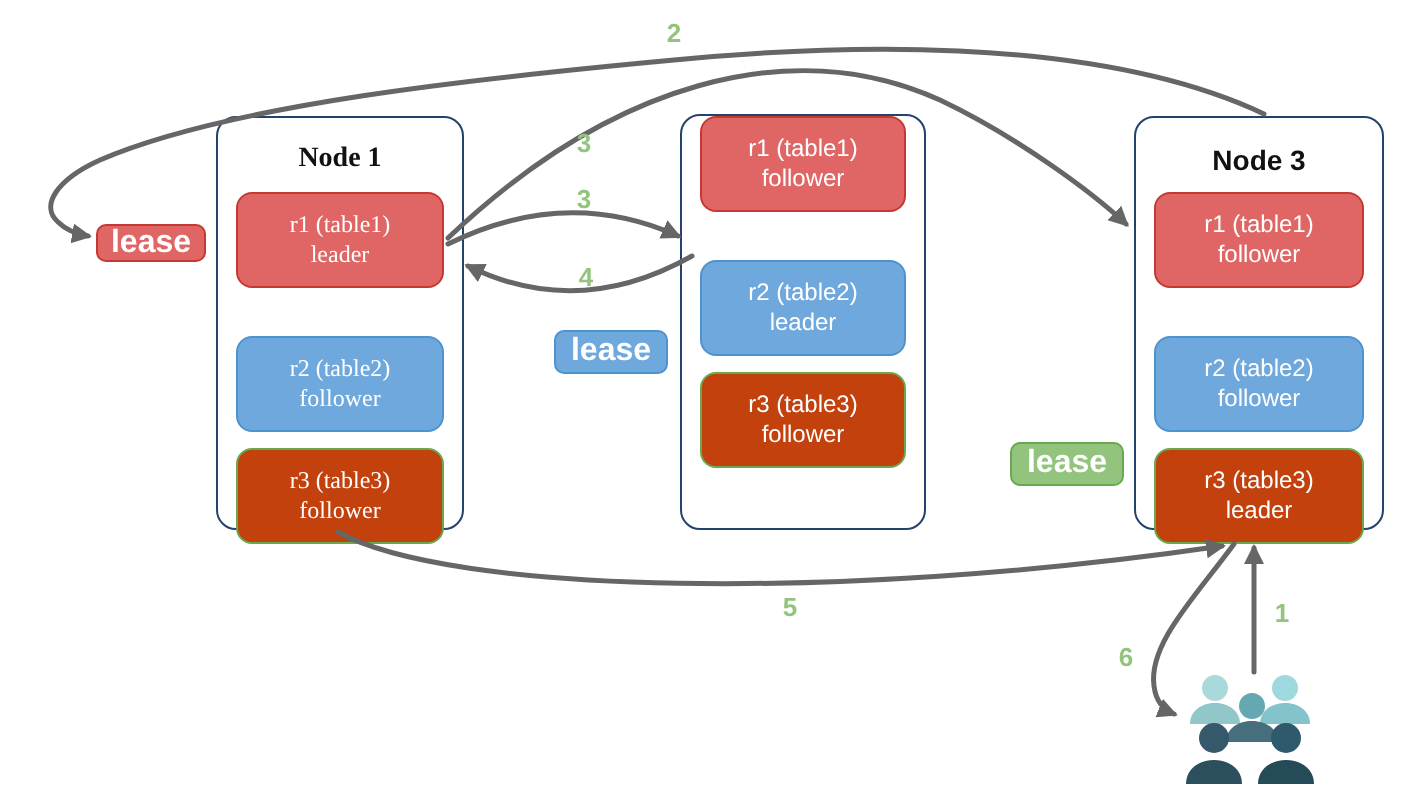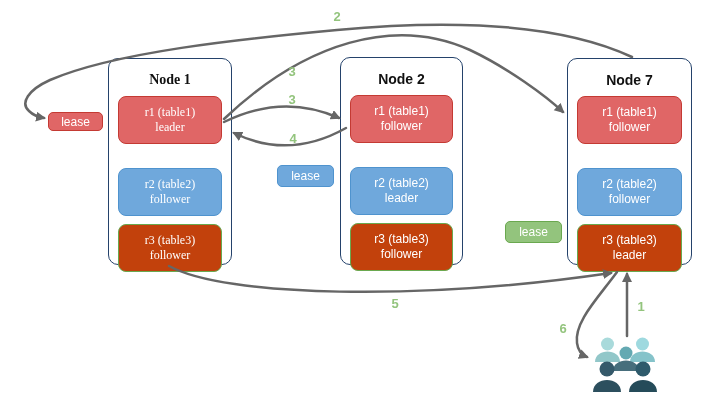--- a/index.html
+++ b/index.html
@@ -42,25 +42,26 @@
     text-align: center;
   }
   .replica.red   { background: #e06666; border: 1.5px solid #c43a33; }
   .replica.blue  { background: #6fa8dc; border: 1.5px solid #4f93ce; margin-top: 24px; }
   .replica.green { background: #c2410c; border: 1.5px solid #6aa84f; }
   .lease {
     position: absolute;
     box-sizing: border-box;
     border-radius: 5px;
     color: #ffffff;
-    font-size: 12px;
+    font-size: 16px;
     display: flex;
     align-items: center;
     justify-content: center;
     z-index: 3;
+    font-weight: bold;
   }
   .lease.red   { background: #e06666; border: 1.5px solid #c43a33; }
   .lease.blue  { background: #6fa8dc; border: 1.5px solid #4f93ce; }
   .lease.green { background: #93c47d; border: 1.5px solid #6aa84f; }
   .step-label {
     position: absolute;
     color: #93c47d;
     font-weight: bold;
     font-size: 13px;
     width: 14px;
@@ -90,37 +91,36 @@
       <span>r2 (table2)</span>
       <span>follower</span>
     </div>
     <div class="replica green">
       <span>r3 (table3)</span>
       <span>follower</span>
     </div>
   </div>
 
   <div class="node" style="left:340px; top:57px; width:123px; height:208px;">
-    <div class="node-title">Node 2</div>
     <div class="replica red">
       <span>r1 (table1)</span>
       <span>follower</span>
     </div>
     <div class="replica blue">
       <span>r2 (table2)</span>
       <span>leader</span>
     </div>
     <div class="replica green">
       <span>r3 (table3)</span>
       <span>follower</span>
     </div>
   </div>
 
   <div class="node" style="left:567px; top:58px; width:125px; height:207px;">
-    <div class="node-title">Node 7</div>
+    <div class="node-title">Node 3</div>
     <div class="replica red">
       <span>r1 (table1)</span>
       <span>follower</span>
     </div>
     <div class="replica blue">
       <span>r2 (table2)</span>
       <span>follower</span>
     </div>
     <div class="replica green">
       <span>r3 (table3)</span>

